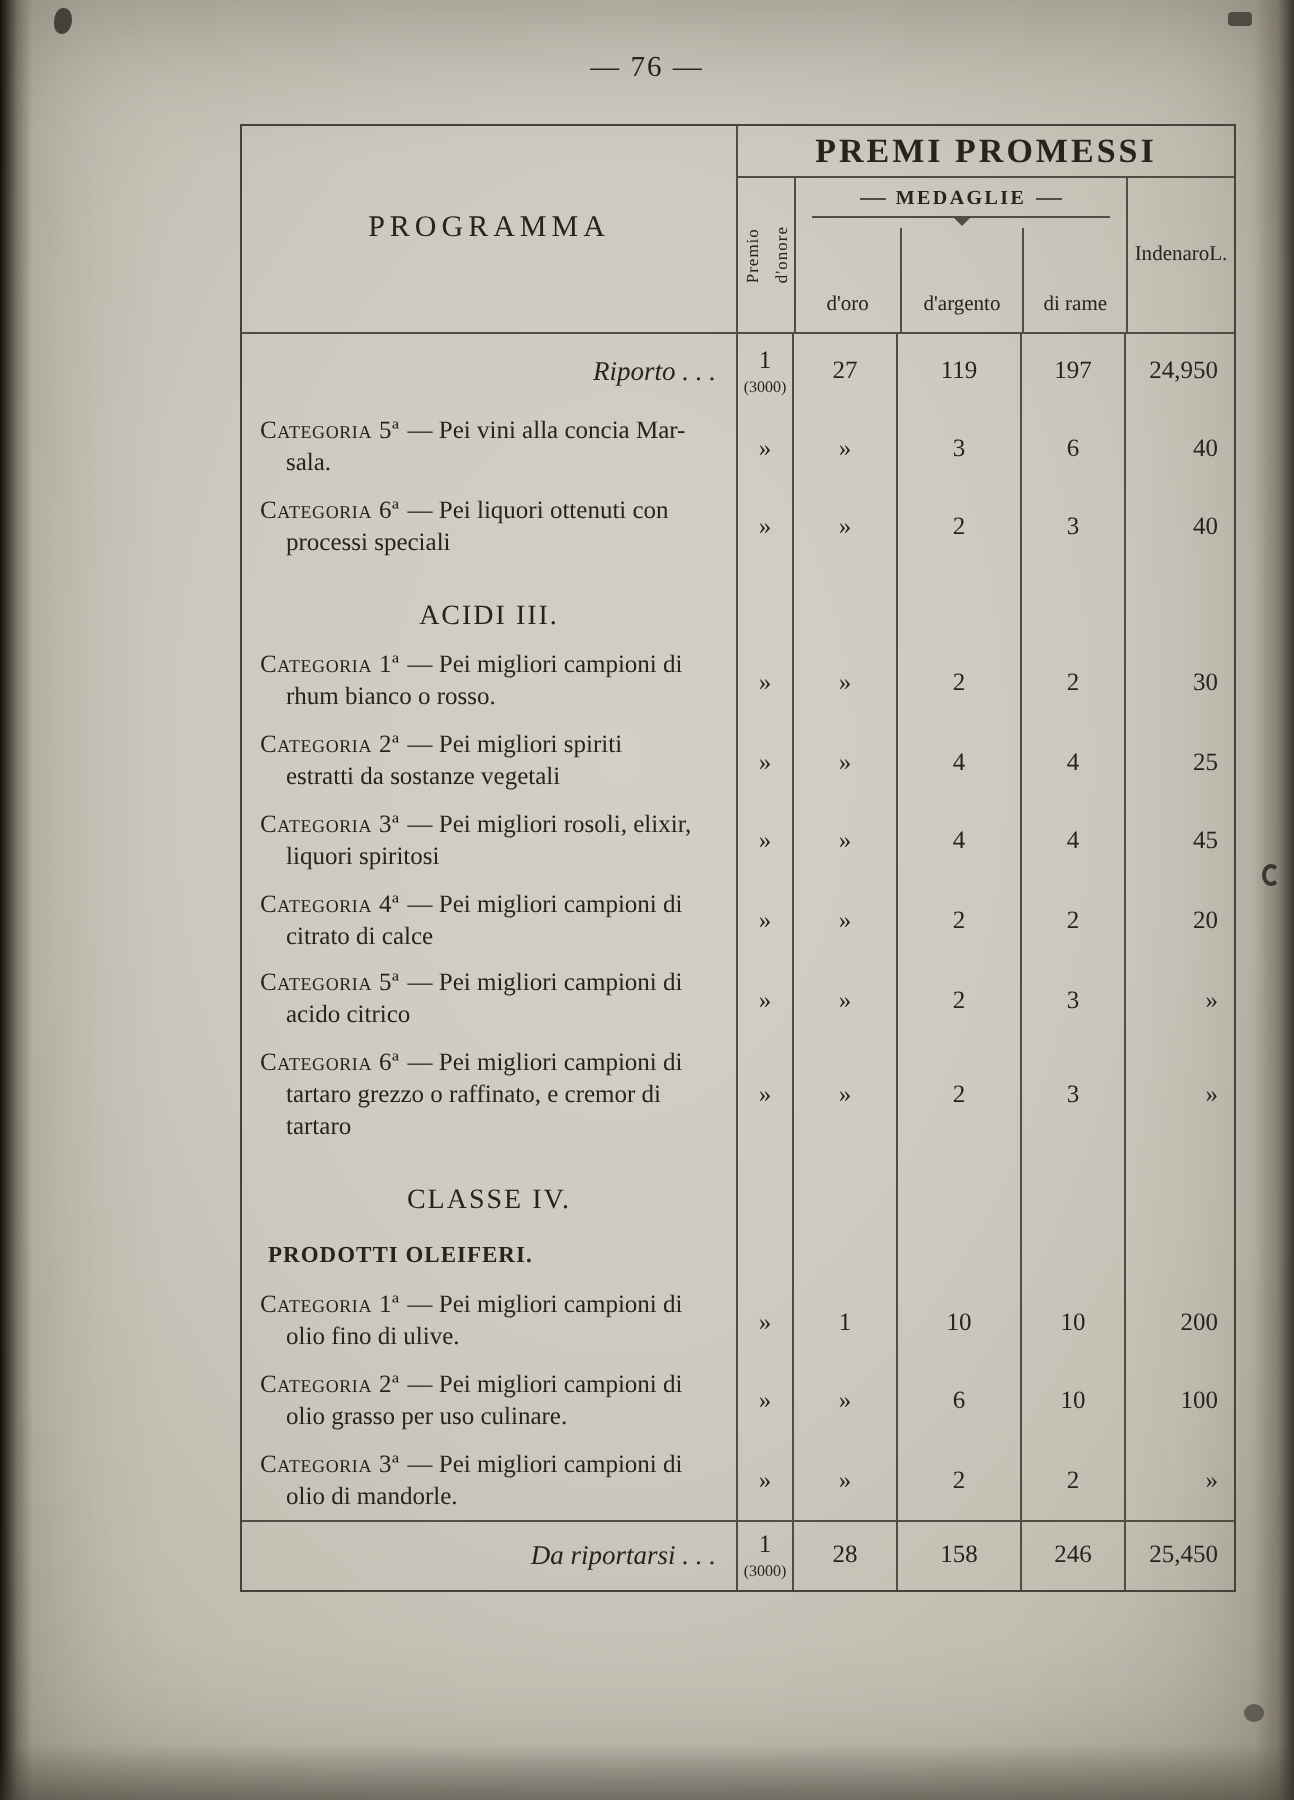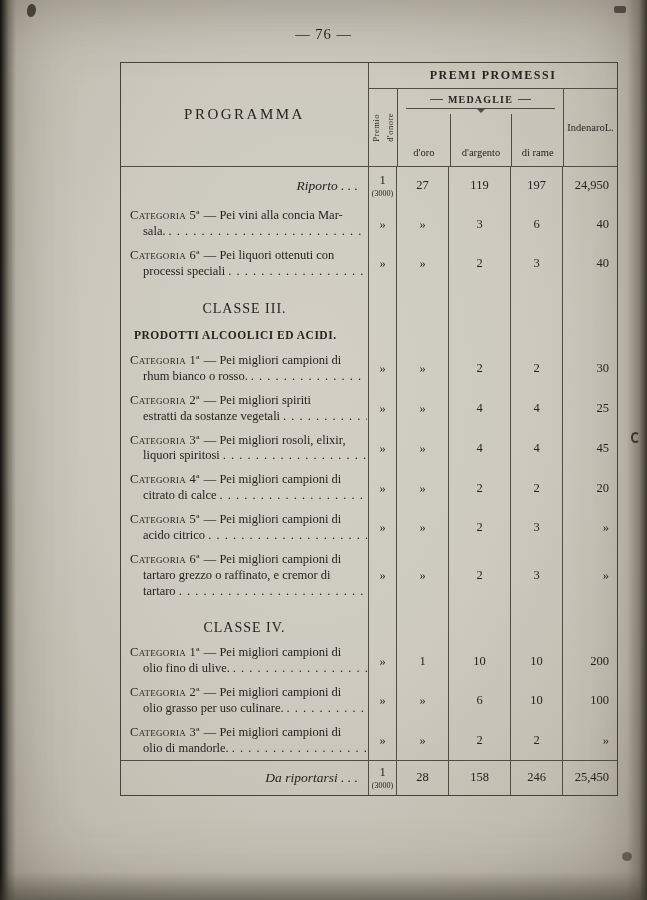--- a/index.html
+++ b/index.html
@@ -26,21 +26,21 @@
   .pageno { position:absolute; top:26px; left:0; width:647px; text-align:center; font-size:14.5px; letter-spacing:1px; }
 
   
   .doc-table { position:absolute; left:120px; top:62px; width:498px; border:1.5px solid #45423a; background:rgba(255,255,255,0.02); }
 
   .thead { display:flex; height:104px; border-bottom:1px solid #514d42; }
   .h-prog { width:247px; display:flex; align-items:center; justify-content:center;
             font-size:15px; letter-spacing:2.5px; }
   .h-right { flex:1; display:flex; flex-direction:column; border-left:1px solid #514d42; }
   .h-premi { height:26px; display:flex; align-items:center; justify-content:center;
-             border-bottom:1px solid #514d42; font-weight:bold; font-size:12px; letter-spacing:1.5px; }
+             border-bottom:1px solid #514d42; font-weight:bold; font-size:17px; letter-spacing:1.5px; }
   .h-cols { flex:1; display:flex; }
   .h-premio { width:28px; display:flex; align-items:center; justify-content:center; }
   .h-premio span { writing-mode:vertical-rl; transform:rotate(180deg); white-space:pre;
                    font-size:8.5px; letter-spacing:.5px; line-height:1.7; }
   .h-med { width:166px; display:flex; flex-direction:column; border-left:1px solid #514d42; }
   .h-med-top { padding-top:5px; }
   .med-line { display:flex; align-items:center; justify-content:center; gap:5px; }
   .med-line .dash { width:13px; height:1px; background:#514d42; }
   .med-t { font-weight:bold; font-size:10px; letter-spacing:1.2px; }
   .orn { height:6px; margin:3px 8px 0; border-top:1px solid #514d42; position:relative; }
@@ -56,21 +56,21 @@
   .row { display:flex; }
   .c.lab { width:247px; padding:4px 1px 4px 9px; font-size:12.5px; line-height:1.27; }
   .c.n { display:flex; align-items:center; justify-content:center; font-size:12.5px; border-left:1px solid #514d42; }
   .n.premio { width:28px; } .n.oro { width:52px; } .n.argento { width:62px; } .n.rame { width:52px; }
   .n.denaro { flex:1; justify-content:flex-end; padding-right:8px; }
   .n.col { flex-direction:column; }
   .note { font-size:8px; margin-top:1px; }
   .sc { font-variant:small-caps; letter-spacing:.3px; margin-right:4px; }
   .ln { display:block; }
   .fx { display:flex; }
-  .ind { padding-left:13px; }
+  .ind { padding-left:13px;flex-direction:column; }
   .dots { flex:1 1 0; overflow:hidden; white-space:nowrap; margin-left:3px; letter-spacing:1px; }
   .lab.riporto { display:flex; align-items:center; justify-content:flex-end;
                  font-style:italic; font-size:13.5px; padding:10px 10px 10px 0; }
   .lab.classe { text-align:center; font-size:14px; letter-spacing:1px; padding:16px 0 4px; }
   .lab.sub { font-weight:bold; font-size:11.5px; letter-spacing:.5px; padding:7px 0 6px 13px; }
   .sumrow { border-top:1px solid #514d42; }
   .sumrow .lab.riporto { padding:8px 10px 8px 0; }
 </style>
 </head>
 <body>
@@ -159,30 +159,29 @@
             </div>
         </div>
         <div class="c n premio">»</div>
         <div class="c n oro">»</div>
         <div class="c n argento">2</div>
         <div class="c n rame">3</div>
         <div class="c n denaro">40</div>
       </div>
 
       <div class="row">
-        <div class="c lab classe">CLASSE III.</div>
+        <div class="c lab classe">ACIDI III.</div>
         <div class="c n premio"></div>
         <div class="c n oro"></div>
         <div class="c n argento"></div>
         <div class="c n rame"></div>
         <div class="c n denaro"></div>
       </div>
 
       <div class="row">
-        <div class="c lab sub">PRODOTTI ALCOOLICI ED ACIDI.</div>
         <div class="c n premio"></div>
         <div class="c n oro"></div>
         <div class="c n argento"></div>
         <div class="c n rame"></div>
         <div class="c n denaro"></div>
       </div>
 
       <div class="row">
         <div class="c lab">
           <div class="ln"><span class="sc">Categoria 1ª</span><span>— Pei migliori campioni di</span></div>
@@ -276,20 +275,28 @@
 
       <div class="row">
         <div class="c lab classe">CLASSE IV.</div>
         <div class="c n premio"></div>
         <div class="c n oro"></div>
         <div class="c n argento"></div>
         <div class="c n rame"></div>
         <div class="c n denaro"></div>
       </div>
 
+      <div class="row">
+        <div class="c lab sub">PRODOTTI OLEIFERI.</div>
+        <div class="c n premio"></div>
+        <div class="c n oro"></div>
+        <div class="c n argento"></div>
+        <div class="c n rame"></div>
+        <div class="c n denaro"></div>
+      </div>
 
       <div class="row">
         <div class="c lab">
           <div class="ln"><span class="sc">Categoria 1ª</span><span>— Pei migliori campioni di</span></div>
           <div class="ln ind fx">
               <span>olio fino di ulive.</span>
               <span class="dots">. . . . . . . . . . . . . . . . . . . . . . . . . . . . . . . .</span>
             </div>
         </div>
         <div class="c n premio">»</div>

